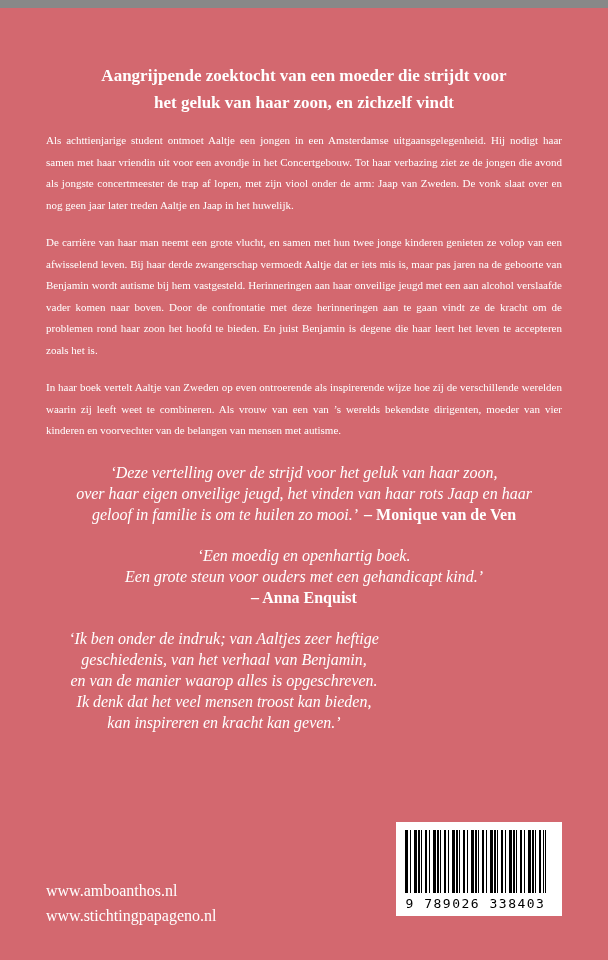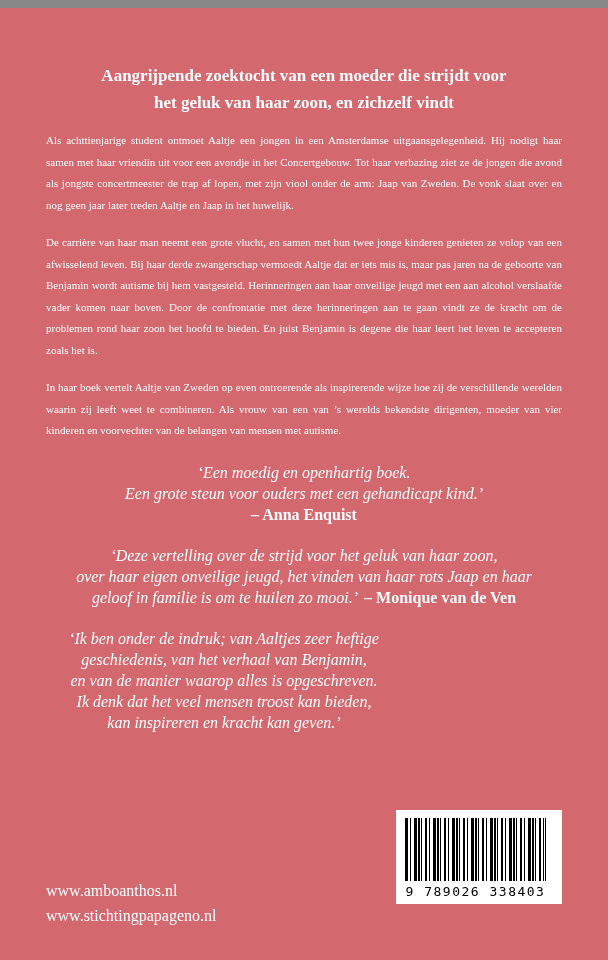--- a/index.html
+++ b/index.html
@@ -53,21 +53,21 @@
   .websites {
     position: absolute;
     left: 46px;
     bottom: 40px;
     font-size: 16px;
     line-height: 25px;
   }
   .barcode-box {
     position: absolute;
     right: 46px;
-    bottom: 64px;
+    bottom: 52px;
     width: 166px;
     height: 94px;
     background: #ffffff;
     box-sizing: border-box;
     padding: 8px 16px 5px 9px;
     display: flex;
     flex-direction: column;
   }
   .barcode-bars {
     flex: 1;
@@ -106,29 +106,29 @@
       <div>het geluk van haar zoon, en zichzelf vindt</div>
     </div>
 
     <div class="synopsis">
       <p>Als achttienjarige student ontmoet Aaltje een jongen in een Amsterdamse uitgaansgelegenheid. Hij nodigt haar samen met haar vriendin uit voor een avondje in het Concertgebouw. Tot haar verbazing ziet ze de jongen die avond als jongste concertmeester de trap af lopen, met zijn viool onder de arm: Jaap van Zweden. De vonk slaat over en nog geen jaar later treden Aaltje en Jaap in het huwelijk.</p>
       <p>De carrière van haar man neemt een grote vlucht, en samen met hun twee jonge kinderen genieten ze volop van een afwisselend leven. Bij haar derde zwangerschap vermoedt Aaltje dat er iets mis is, maar pas jaren na de geboorte van Benjamin wordt autisme bij hem vastgesteld. Herinneringen aan haar onveilige jeugd met een aan alcohol verslaafde vader komen naar boven. Door de confrontatie met deze herinneringen aan te gaan vindt ze de kracht om de problemen rond haar zoon het hoofd te bieden. En juist Benjamin is degene die haar leert het leven te accepteren zoals het is.</p>
       <p>In haar boek vertelt Aaltje van Zweden op even ontroerende als inspirerende wijze hoe zij de verschillende werelden waarin zij leeft weet te combineren. Als vrouw van een van ’s werelds bekendste dirigenten, moeder van vier kinderen en voorvechter van de belangen van mensen met autisme.</p>
     </div>
 
     <div class="quote">
+      <div class="quote-line">‘Deze vertelling over de strijd voor het geluk van haar zoon,</div>
+      <div class="quote-line">over haar eigen onveilige jeugd, het vinden van haar rots Jaap en haar</div>
+      <div><span class="quote-line">geloof in familie is om te huilen zo mooi.’</span><span class="quote-attr">– Monique van de Ven</span></div>
+    </div>
+
+    <div class="quote">
       <div class="quote-line">‘Een moedig en openhartig boek.</div>
       <div class="quote-line">Een grote steun voor ouders met een gehandicapt kind.’</div>
       <div class="quote-attr-line">– Anna Enquist</div>
-    </div>
-
-    <div class="quote">
-      <div class="quote-line">‘Deze vertelling over de strijd voor het geluk van haar zoon,</div>
-      <div class="quote-line">over haar eigen onveilige jeugd, het vinden van haar rots Jaap en haar</div>
-      <div><span class="quote-line">geloof in familie is om te huilen zo mooi.’</span><span class="quote-attr">– Monique van de Ven</span></div>
     </div>
 
     <div class="quote quote-narrow">
       <div class="quote-line">‘Ik ben onder de indruk; van Aaltjes zeer heftige</div>
       <div class="quote-line">geschiedenis, van het verhaal van Benjamin,</div>
       <div class="quote-line">en van de manier waarop alles is opgeschreven.</div>
       <div class="quote-line">Ik denk dat het veel mensen troost kan bieden,</div>
       <div class="quote-line">kan inspireren en kracht kan geven.’</div>
     </div>
 

